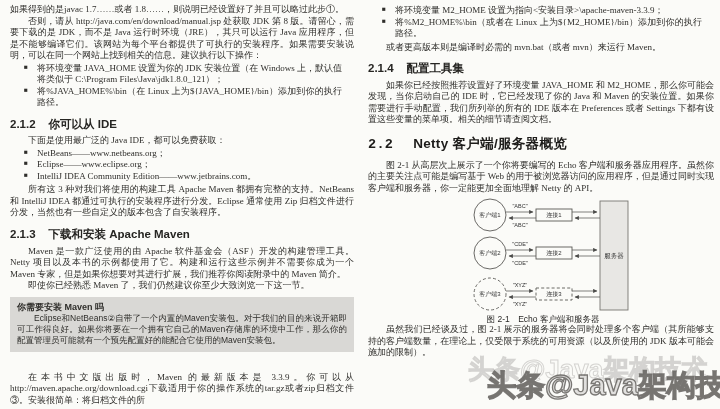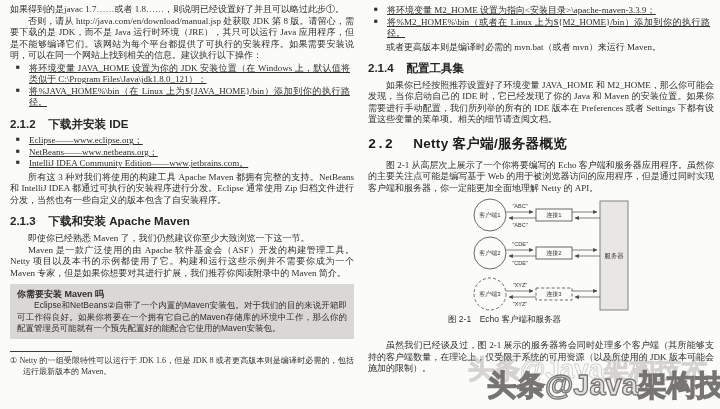--- a/index.html
+++ b/index.html
@@ -3,77 +3,79 @@
 <meta charset="utf-8">
 <style>
   html,body{margin:0;padding:0;}
   .page{position:relative;width:720px;height:409px;background:#fbfbf8;overflow:hidden;color:#2f2e2b;
         font-family:"Liberation Serif",serif;}
   .col{position:absolute;top:4px;}
   .col-left{left:10px;width:344px;}
   .col-right{left:368px;width:346px;}
   p.body{margin:0;font-size:9px;line-height:1.28;text-align:justify;text-indent:2em;}
   p.flush{text-indent:0;}
-  ul.bullets{list-style:none;margin:1px 4px 2px;padding:0 0 0 15px;text-decoration:underline;}
+  ul.bullets{list-style:none;margin:1px 12px 2px;padding:0 0 0 15px;}
   ul.bullets li{position:relative;font-size:9px;line-height:1.28;text-align:justify;}
   .sq{position:absolute;left:-13px;top:0;font-size:6.5px;color:#2f2e2b;}
   h3.sub{margin:9px 0 5px;font:bold 11.5px/1.1 "Liberation Sans",sans-serif;color:#262522;}
   h3.sub .num{margin-right:13px;}
   h2.main{margin:11px 0 7px;font:bold 13.5px/1.1 "Liberation Sans",sans-serif;color:#1d1c1a;letter-spacing:.3px;}
   h2.main .num{margin-right:20px;font-family:Liberation Mono, monospace;}
-  .graybox{margin:5px 0 12px;background:#d9d8d5;padding:4px 7px 5px;}
+  .graybox{margin:5px 0 20px;background:#d9d8d5;padding:4px 7px 5px;}
   .graybox-title{font:bold 9px/1.35 "Liberation Sans",sans-serif;}
   .graybox-body{font:8.5px/1.33 "Liberation Sans",sans-serif;text-align:justify;text-indent:2em;}
   .footnotes{margin-top:7px;}
   .fn-rule{width:62px;border:0;border-top:1.6px solid #3d3c3a;margin:2px 0 4px;}
   .fn{font-size:8px;line-height:1.3;padding-left:13px;text-indent:-13px;text-align:justify;}
   .figure{position:relative;width:190px;margin:4px 0 0 80px;}
   .figure svg{display:block;}
   .figure text{font-family:"Liberation Sans",sans-serif;fill:#333;}
-  .fig-caption{margin:2px 0 16px;text-align:left;font:8.5px/1.2 "Liberation Sans",sans-serif;color:#2b2a28;}
+  .fig-caption{margin:2px 0 0;text-align:center;font:8.5px/1.2 "Liberation Sans",sans-serif;color:#2b2a28;}
   .wm-ghost{position:absolute;left:468px;top:352px;font:bold 26px "Liberation Sans",sans-serif;
             color:transparent;-webkit-text-stroke:1px rgba(150,148,144,.38);white-space:nowrap;z-index:4;}
   .wm-main{position:absolute;left:487px;top:366px;font:bold 29px "Liberation Sans",sans-serif;
            color:rgba(150,147,142,.28);-webkit-text-stroke:1.3px rgba(100,98,94,.85);
            text-shadow:1px 1px 0 rgba(255,255,255,.7);white-space:nowrap;z-index:5;}
 </style>
 </head>
 <body>
 
 <div class="page">
 
   <div class="col col-left">
     <p class="body flush">如果得到的是javac 1.7……或者 1.8……，则说明已经设置好了并且可以略过此步①。</p>
     <p class="body">否则，请从 http://java.com/en/download/manual.jsp 处获取 JDK 第 8 版。请留心，需要下载的是 JDK，而不是 Java 运行时环境（JRE），其只可以运行 Java 应用程序，但是不能够编译它们。该网站为每个平台都提供了可执行的安装程序。如果需要安装说明，可以在同一个网站上找到相关的信息。建议执行以下操作：</p>
     <ul class="bullets">
       <li><span class="sq">■</span><span>将环境变量 JAVA_HOME 设置为你的 JDK 安装位置（在 Windows 上，默认值将类似于 C:\Program Files\Java\jdk1.8.0_121）；</span></li>
       <li><span class="sq">■</span><span>将%JAVA_HOME%\bin（在 Linux 上为${JAVA_HOME}/bin）添加到你的执行路径。</span></li>
     </ul>
 
     <h3 class="sub">
-      <span class="num">2.1.2</span><span>下载并安装 IDE</span>
+      <span class="num">2.1.2</span><span>你可以从 IDE</span>
     </h3>
+    <p class="body">下面是使用最广泛的 Java IDE，都可以免费获取：</p>
     <ul class="bullets">
+      <li><span class="sq">■</span><span>NetBeans——www.netbeans.org；</span></li>
       <li><span class="sq">■</span><span>Eclipse——www.eclipse.org；</span></li>
-      <li><span class="sq">■</span><span>NetBeans——www.netbeans.org；</span></li>
       <li><span class="sq">■</span><span>IntelliJ IDEA Community Edition——www.jetbrains.com。</span></li>
     </ul>
     <p class="body">所有这 3 种对我们将使用的构建工具 Apache Maven 都拥有完整的支持。NetBeans 和 IntelliJ IDEA 都通过可执行的安装程序进行分发。Eclipse 通常使用 Zip 归档文件进行分发，当然也有一些自定义的版本包含了自安装程序。</p>
 
     <h3 class="sub">
       <span class="num">2.1.3</span><span>下载和安装 Apache Maven</span>
     </h3>
+    <p class="body">Maven 是一款广泛使用的由 Apache 软件基金会（ASF）开发的构建管理工具。Netty 项目以及本书的示例都使用了它。构建和运行这些示例并不需要你成为一个 Maven 专家，但是如果你想要对其进行扩展，我们推荐你阅读附录中的 Maven 简介。</p>
     <p class="body">即使你已经熟悉 Maven 了，我们仍然建议你至少大致浏览一下这一节。</p>
-    <p class="body">Maven 是一款广泛使用的由 Apache 软件基金会（ASF）开发的构建管理工具。Netty 项目以及本书的示例都使用了它。构建和运行这些示例并不需要你成为一个 Maven 专家，但是如果你想要对其进行扩展，我们推荐你阅读附录中的 Maven 简介。</p>
 
     <div class="graybox">
       <div class="graybox-title">你需要安装 Maven 吗</div>
       <div class="graybox-body">Eclipse和NetBeans②自带了一个内置的Maven安装包。对于我们的目的来说开箱即可工作得良好。如果你将要在一个拥有它自己的Maven存储库的环境中工作，那么你的配置管理员可能就有一个预先配置好的能配合它使用的Maven安装包。</div>
     </div>
 
+    <p class="body">在本书中文版出版时，Maven 的最新版本是 3.3.9。你可以从 http://maven.apache.org/download.cgi下载适用于你的操作系统的tar.gz或者zip归档文件③。安装很简单：将归档文件的所</p>
 
     <div class="footnotes">
       <hr class="fn-rule">
       <div class="fn">① Netty 的一组受限特性可以运行于 JDK 1.6，但是 JDK 8 或者更高版本则是编译时必需的，包括运行最新版本的 Maven。</div>
 
     </div>
   </div>
 
   <div class="col col-right">
     <ul class="bullets">

